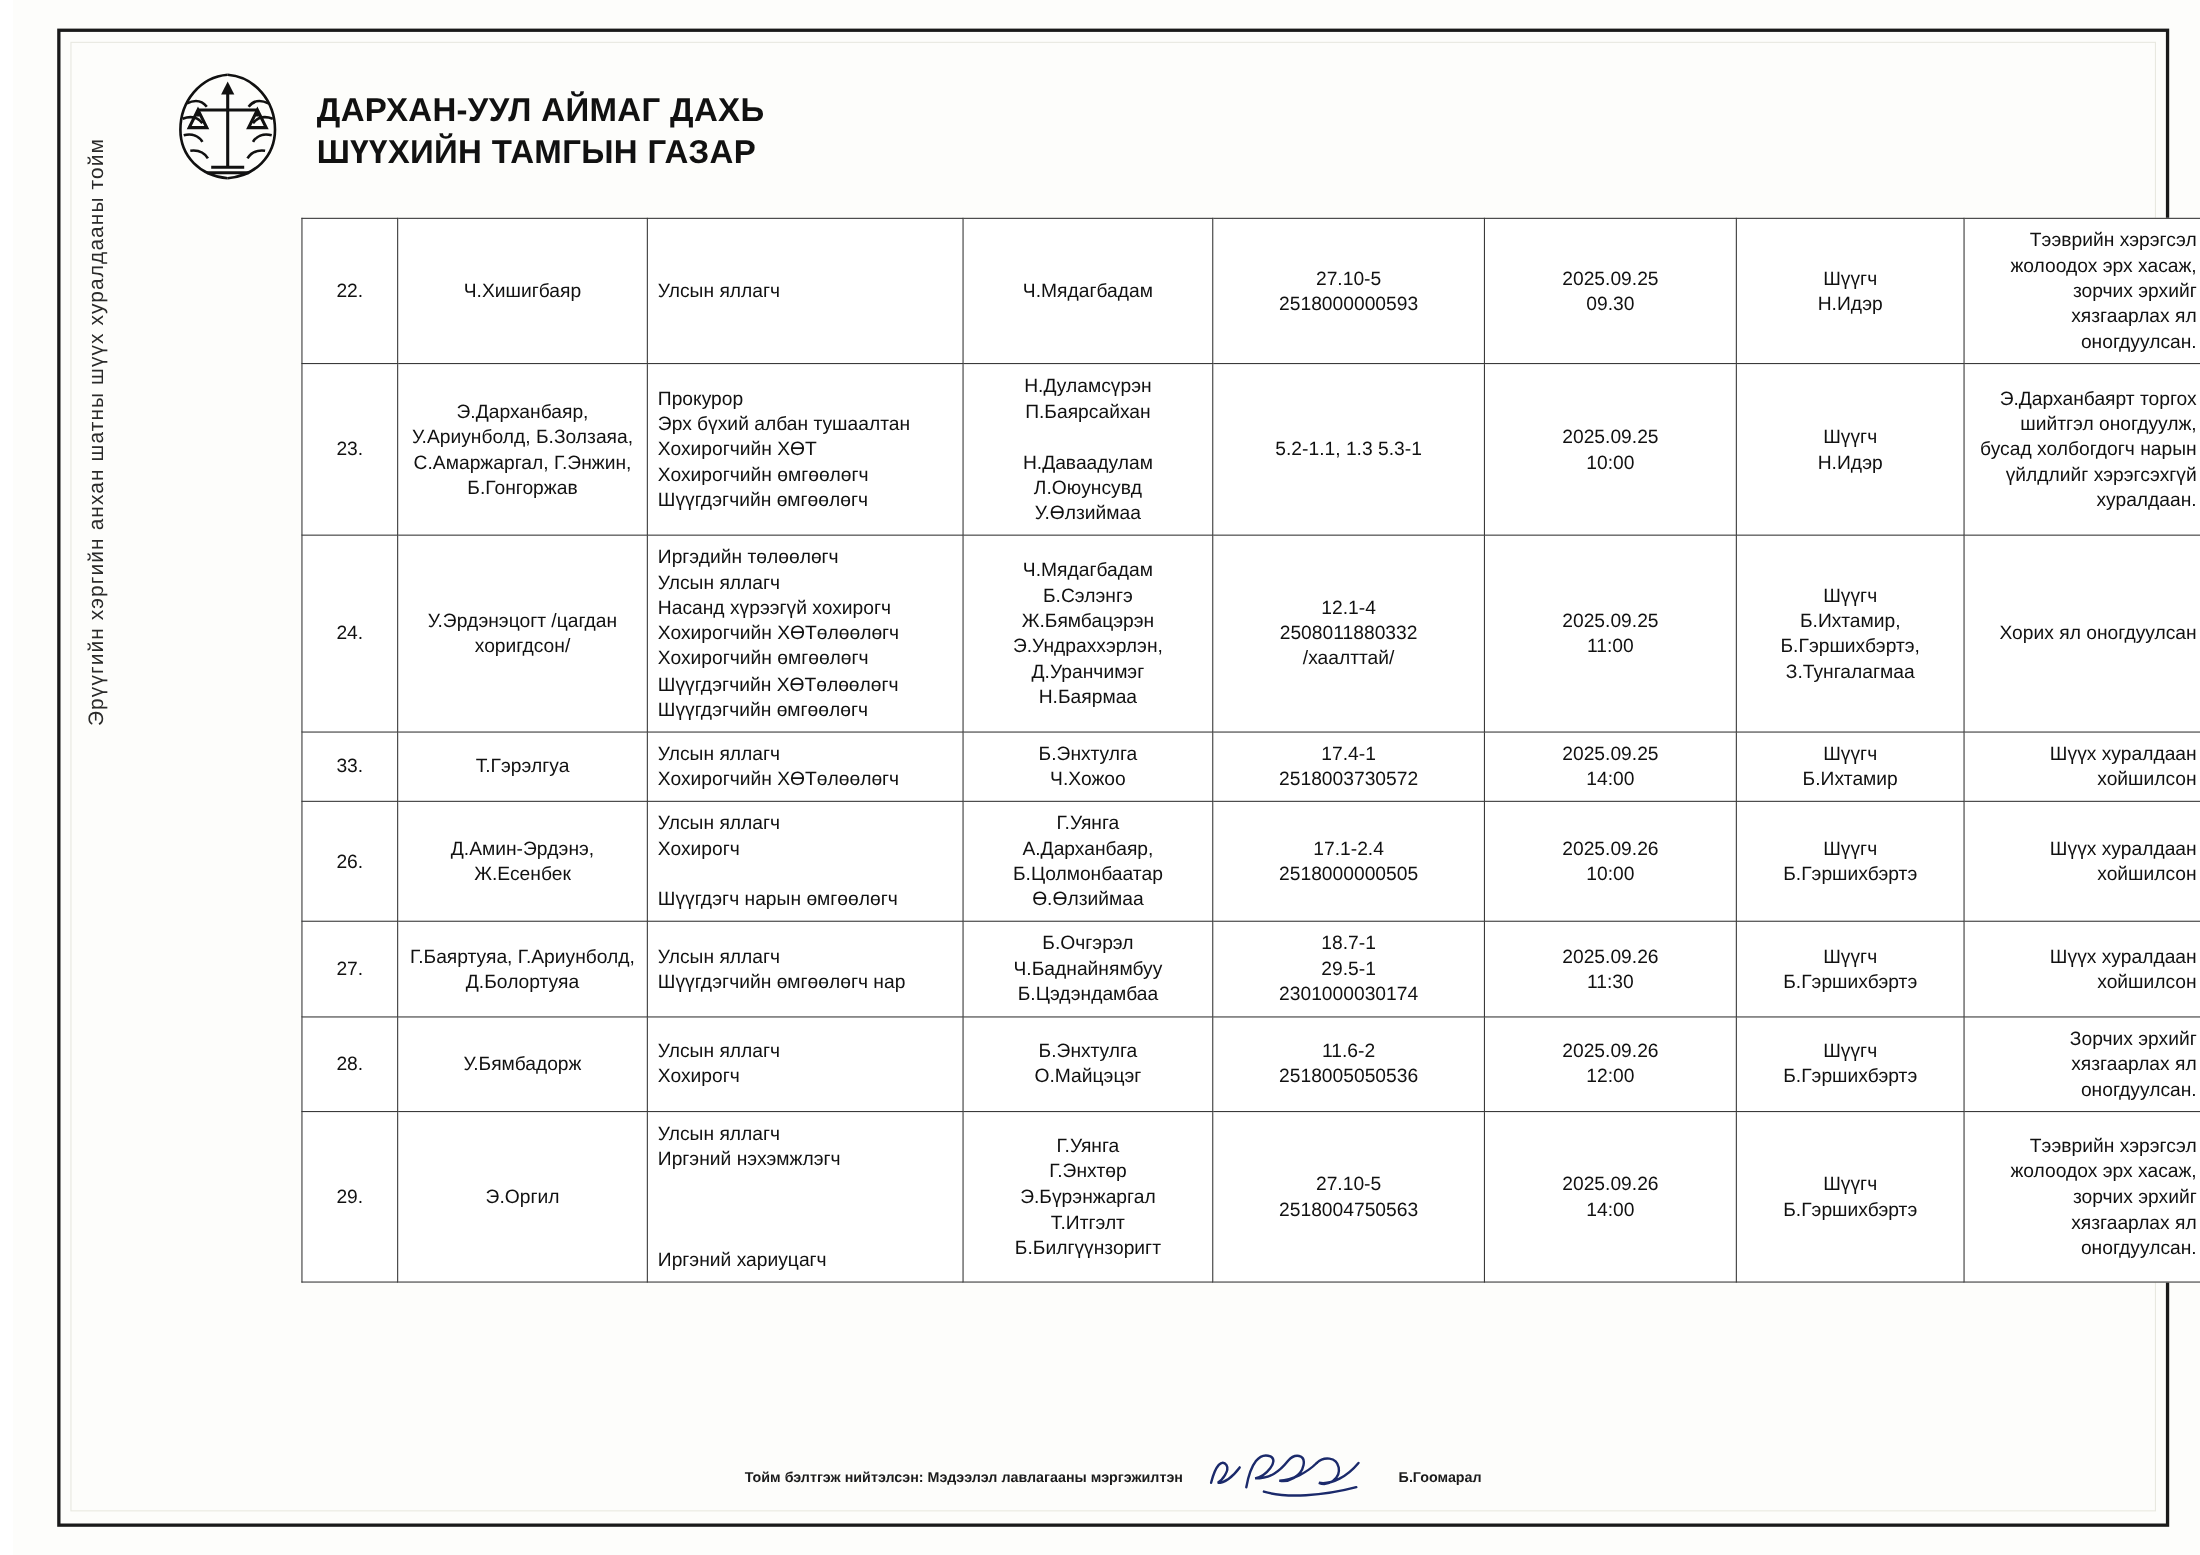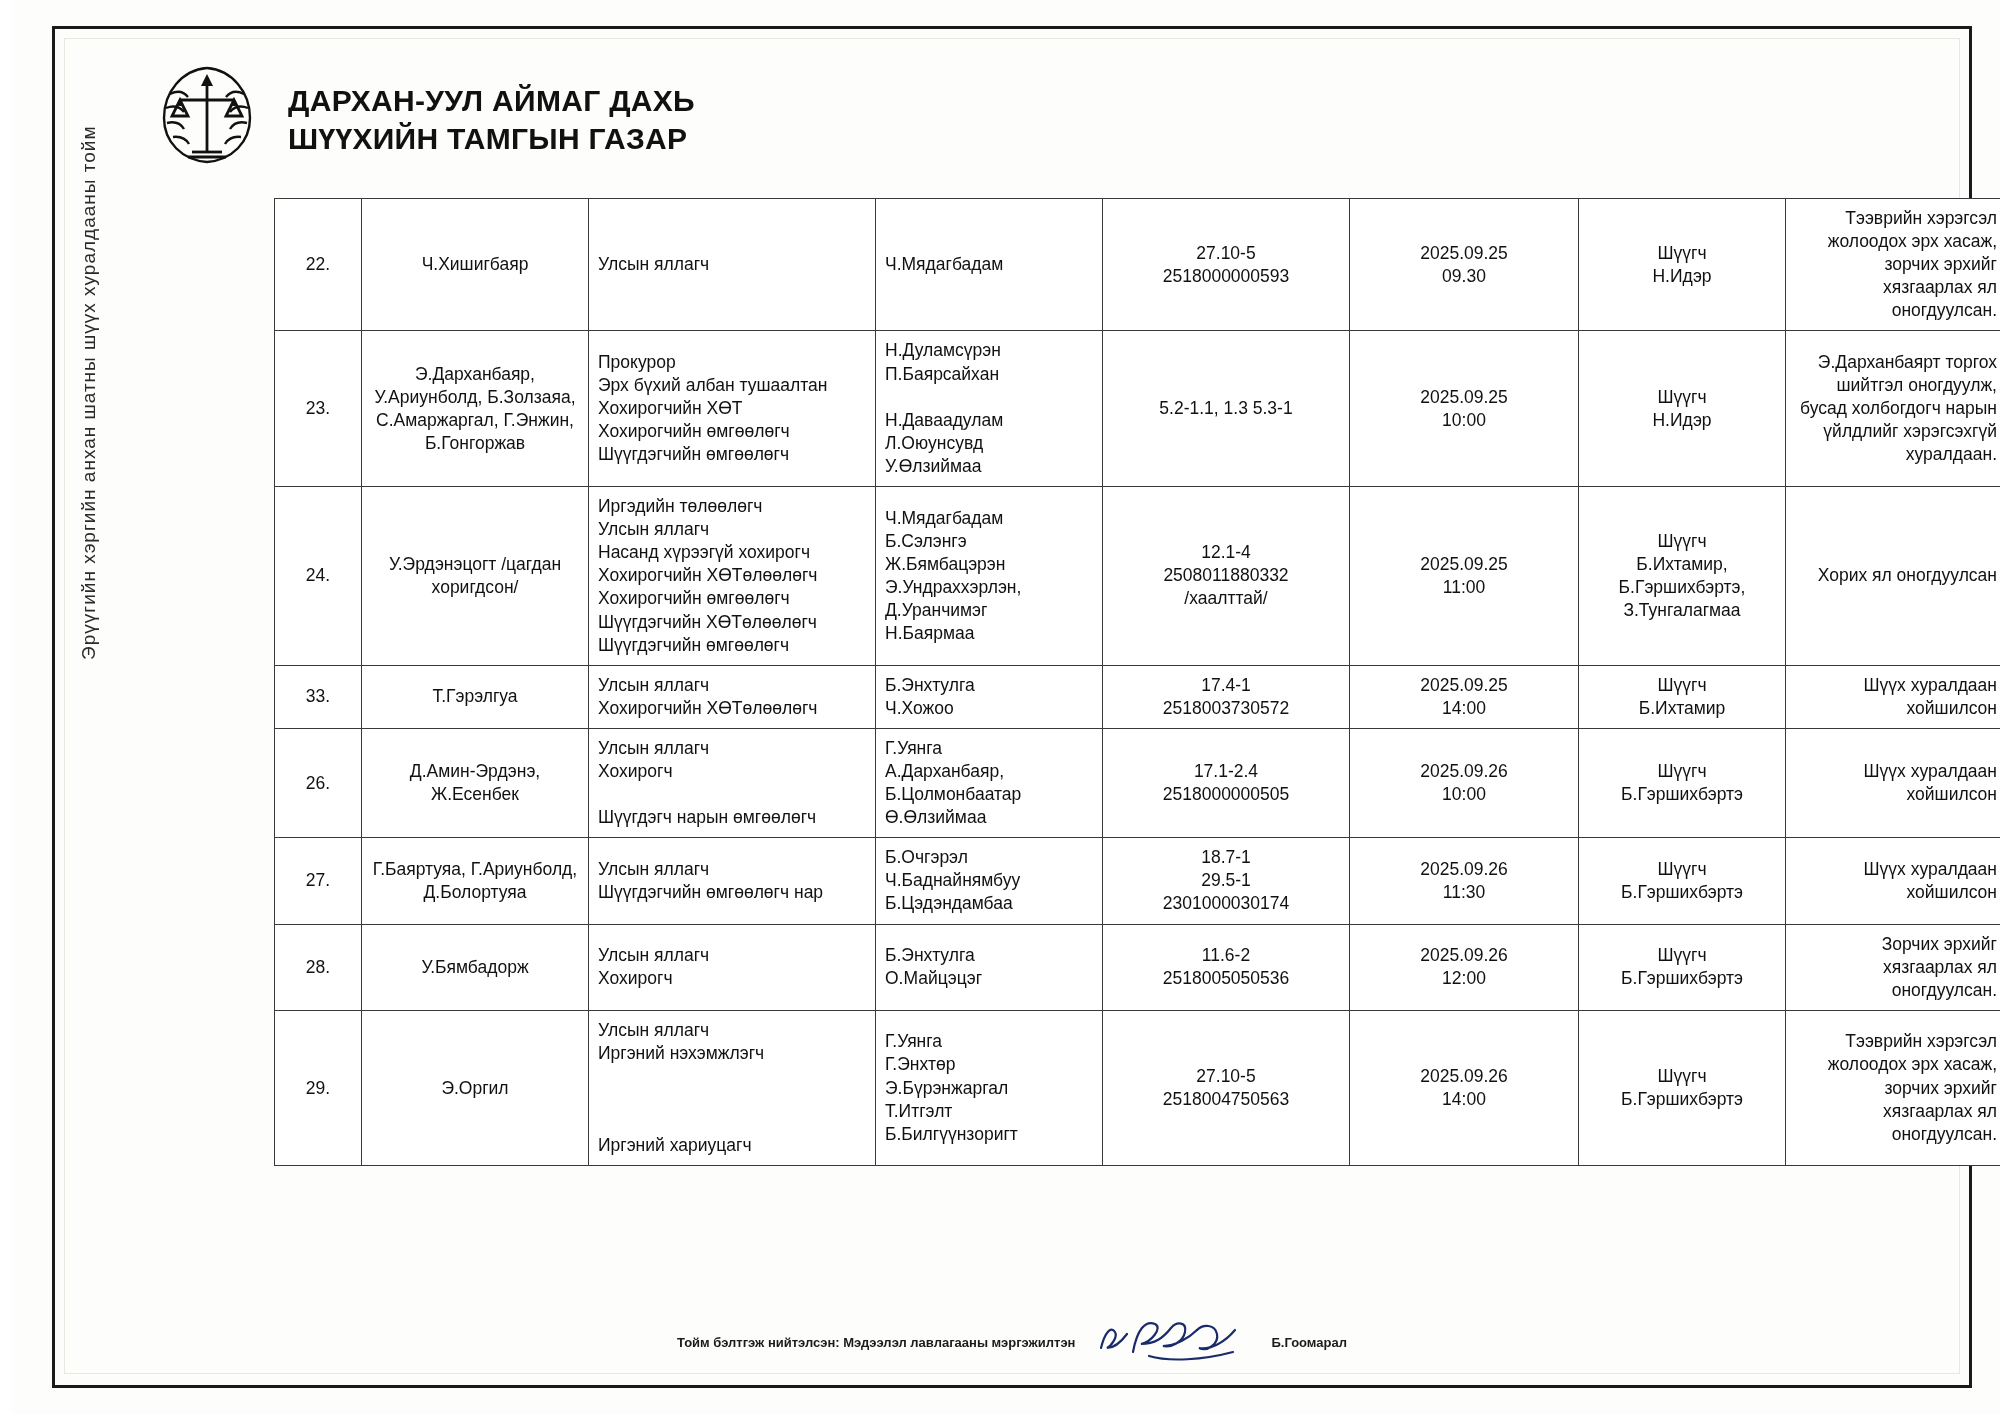--- a/index.html
+++ b/index.html
@@ -106,21 +106,21 @@
     border: 1.5px solid #3a3a3a;
     vertical-align: middle;
     font-size: 17.5px;
     line-height: 1.32;
     padding: 8px 9px;
     color: #111;
   }
   .c-num      { width: 68px;  text-align: center; }
   .c-name     { width: 208px; text-align: center; }
   .c-role     { width: 268px; text-align: left; }
-  .c-person   { width: 208px; text-align: left; }
+  .c-person   { width: 208px; text-align: center; }
   .c-art      { width: 228px; text-align: center; }
   .c-date     { width: 210px; text-align: center; }
   .c-judge    { width: 188px; text-align: center; }
   .c-result   { width: 202px; text-align: right; }
 
   .cell-lines { white-space: pre-line; }
 
   
   .footer {
     position: absolute;

